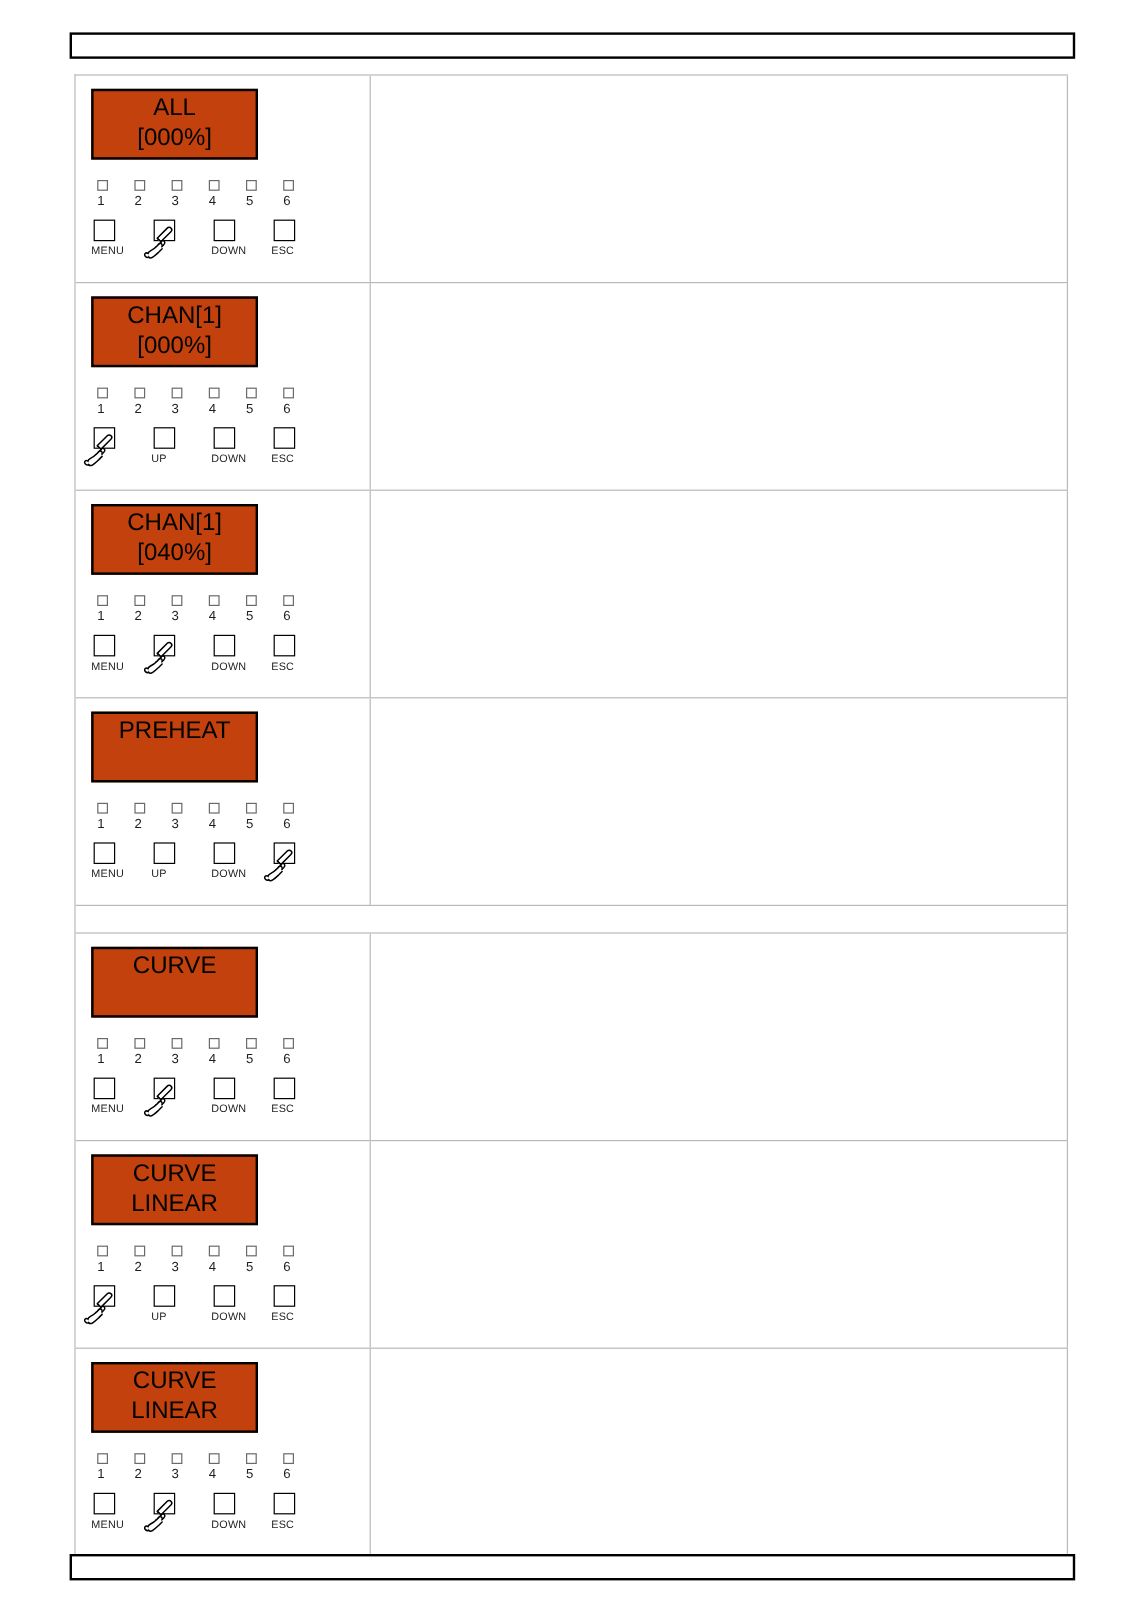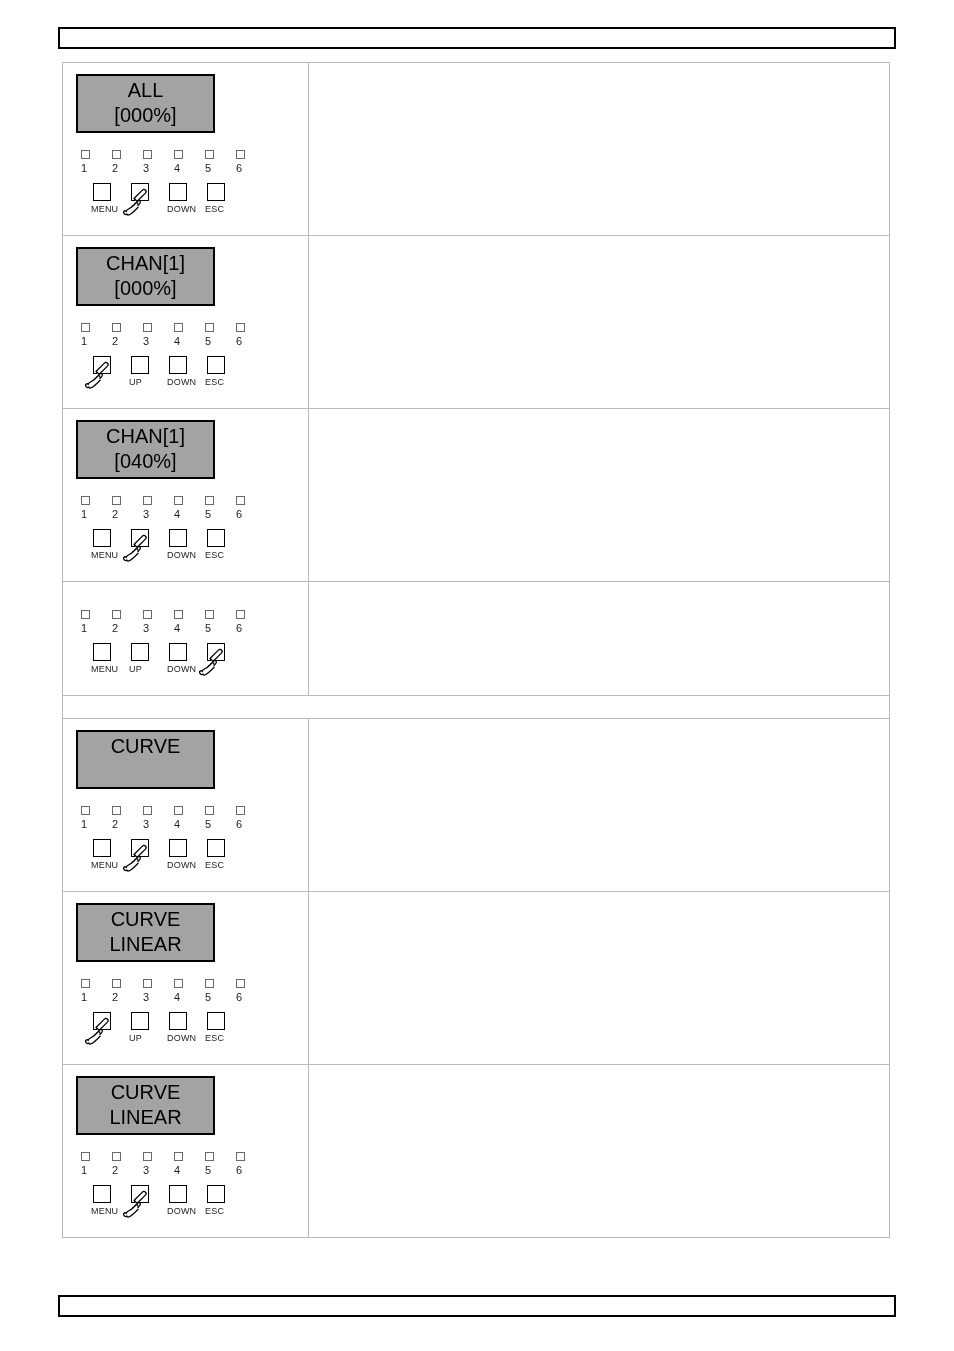--- a/index.html
+++ b/index.html
@@ -88,21 +88,21 @@
 
   
   .panel {
     padding: 11px 0 12px 13px;
   }
 
   .lcd {
     border: 2px solid #000000;
     box-sizing: border-box;
     width: 139px;
-    background: #a3a3a3;
+    background: #c2410c;
     text-align: center;
     padding: 2px 0 3px 0;
   }
   .lcd.two-line { width: 139px; }
   .lcd-line {
     font-size: 20px;
     line-height: 25px;
     letter-spacing: 0px;
     white-space: nowrap;
   }
@@ -134,21 +134,22 @@
     line-height: 14px;
     margin-top: 2px;
     margin-left: 2px;
     color: #1d1d1d;
   }
 
   
   .buttons {
     display: flex;
     margin-top: 8px;
-    margin-left: 15px;
+    margin-left: 0;
+    gap: 12px;
   }
   .btn-cell {
     width: 38px;
     flex: 0 0 38px;
     position: relative;
     height: 40px;
   }
   .btn-box {
     position: absolute;
     left: 2px;
@@ -389,20 +390,24 @@
             </div>
           </div>
         </div>
         <div class="cell-right">
           <div class="cell-note"></div>
         </div>
       </div>
       <div class="row">
         <div class="cell-left">
           <div class="panel">
+            <div class="lcd">
+              <div class="lcd-line">PREHEAT</div>
+              <div class="lcd-line blank">&nbsp;</div>
+            </div>
             <div class="leds">
               <div class="led-cell">
                 <div class="led-box"></div>
                 <div class="led-num">1</div>
               </div>
               <div class="led-cell">
                 <div class="led-box"></div>
                 <div class="led-num">2</div>
               </div>
               <div class="led-cell">

